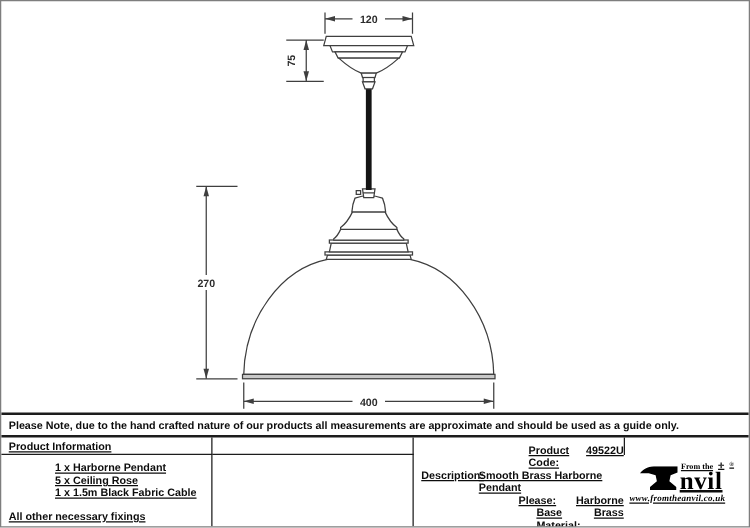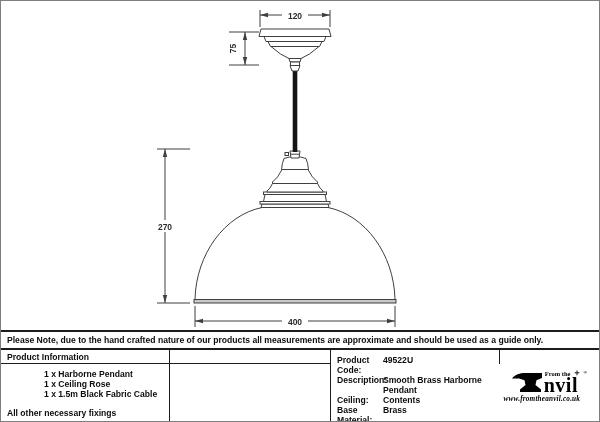--- a/index.html
+++ b/index.html
@@ -26,25 +26,25 @@
 
   
   .note{position:absolute;top:329px;left:0;width:598px;height:20px;
         border-top:2px solid var(--tbl);border-bottom:2px solid var(--tbl);
         display:flex;align-items:center;padding-left:6px;
         font-size:8.6px;font-weight:700;color:var(--ink);}
 
   
   .spec{position:absolute;top:349px;left:0;width:598px;height:71px;
         display:grid;grid-template-columns:169px 161px 169px 1fr;
-        grid-template-rows:14px 1fr;color:var(--ink);}
+        grid-template-rows:14px 1fr;color:var(--ink);text-decoration:underline;}
   .hcell{border-right:1.5px solid var(--tbl);border-bottom:1.5px solid var(--tbl);
          font-size:8.6px;font-weight:700;padding:2px 0 0 6px;line-height:10px;}
   .bcell{border-right:1.5px solid var(--tbl);padding:5px 0 0 6px;}
-  .pi-row{display:flex;font-size:8.6px;font-weight:700;line-height:10px;}
+  .pi-row{display:flex;font-size:8.6px;font-weight:700;line-height:10px;justify-content:flex-end;}
   .pi-row .lbl{width:46px;flex:0 0 46px;}
   .pc-item{font-size:8.6px;font-weight:700;line-height:10px;margin-left:37px;}
   .pc-foot{font-size:8.6px;font-weight:700;line-height:10px;margin-top:9px;}
 
   
   .logo-cell{grid-column:4;grid-row:1 / 3;display:flex;align-items:center;
              justify-content:center;}
   .logo{width:92px;color:#000;}
   .logo-row{position:relative;display:flex;align-items:flex-end;
             justify-content:center;height:24px;}
@@ -172,32 +172,32 @@
     <div class="bcell">
       <div class="pi-row">
         <span class="lbl">Product Code:</span>
         <span class="val">49522U</span>
       </div>
       <div class="pi-row">
         <span class="lbl">Description:</span>
         <span class="val">Smooth Brass Harborne Pendant</span>
       </div>
       <div class="pi-row">
-        <span class="lbl">Ceiling:</span>
-        <span class="val">Contents</span>
+        <span class="lbl">Please:</span>
+        <span class="val">Harborne</span>
       </div>
       <div class="pi-row">
         <span class="lbl">Base Material:</span>
         <span class="val">Brass</span>
       </div>
     </div>
 
     <div class="bcell">
       <div class="pc-item">1 x Harborne Pendant</div>
-      <div class="pc-item">1 x Ceiling Rose</div>
+      <div class="pc-item">5 x Ceiling Rose</div>
       <div class="pc-item">1 x 1.5m Black Fabric Cable</div>
       <div class="pc-foot">All other necessary fixings</div>
     </div>
 
     <div class="bcell"></div>
   </div>
 
 </div>
 
 </body></html>

